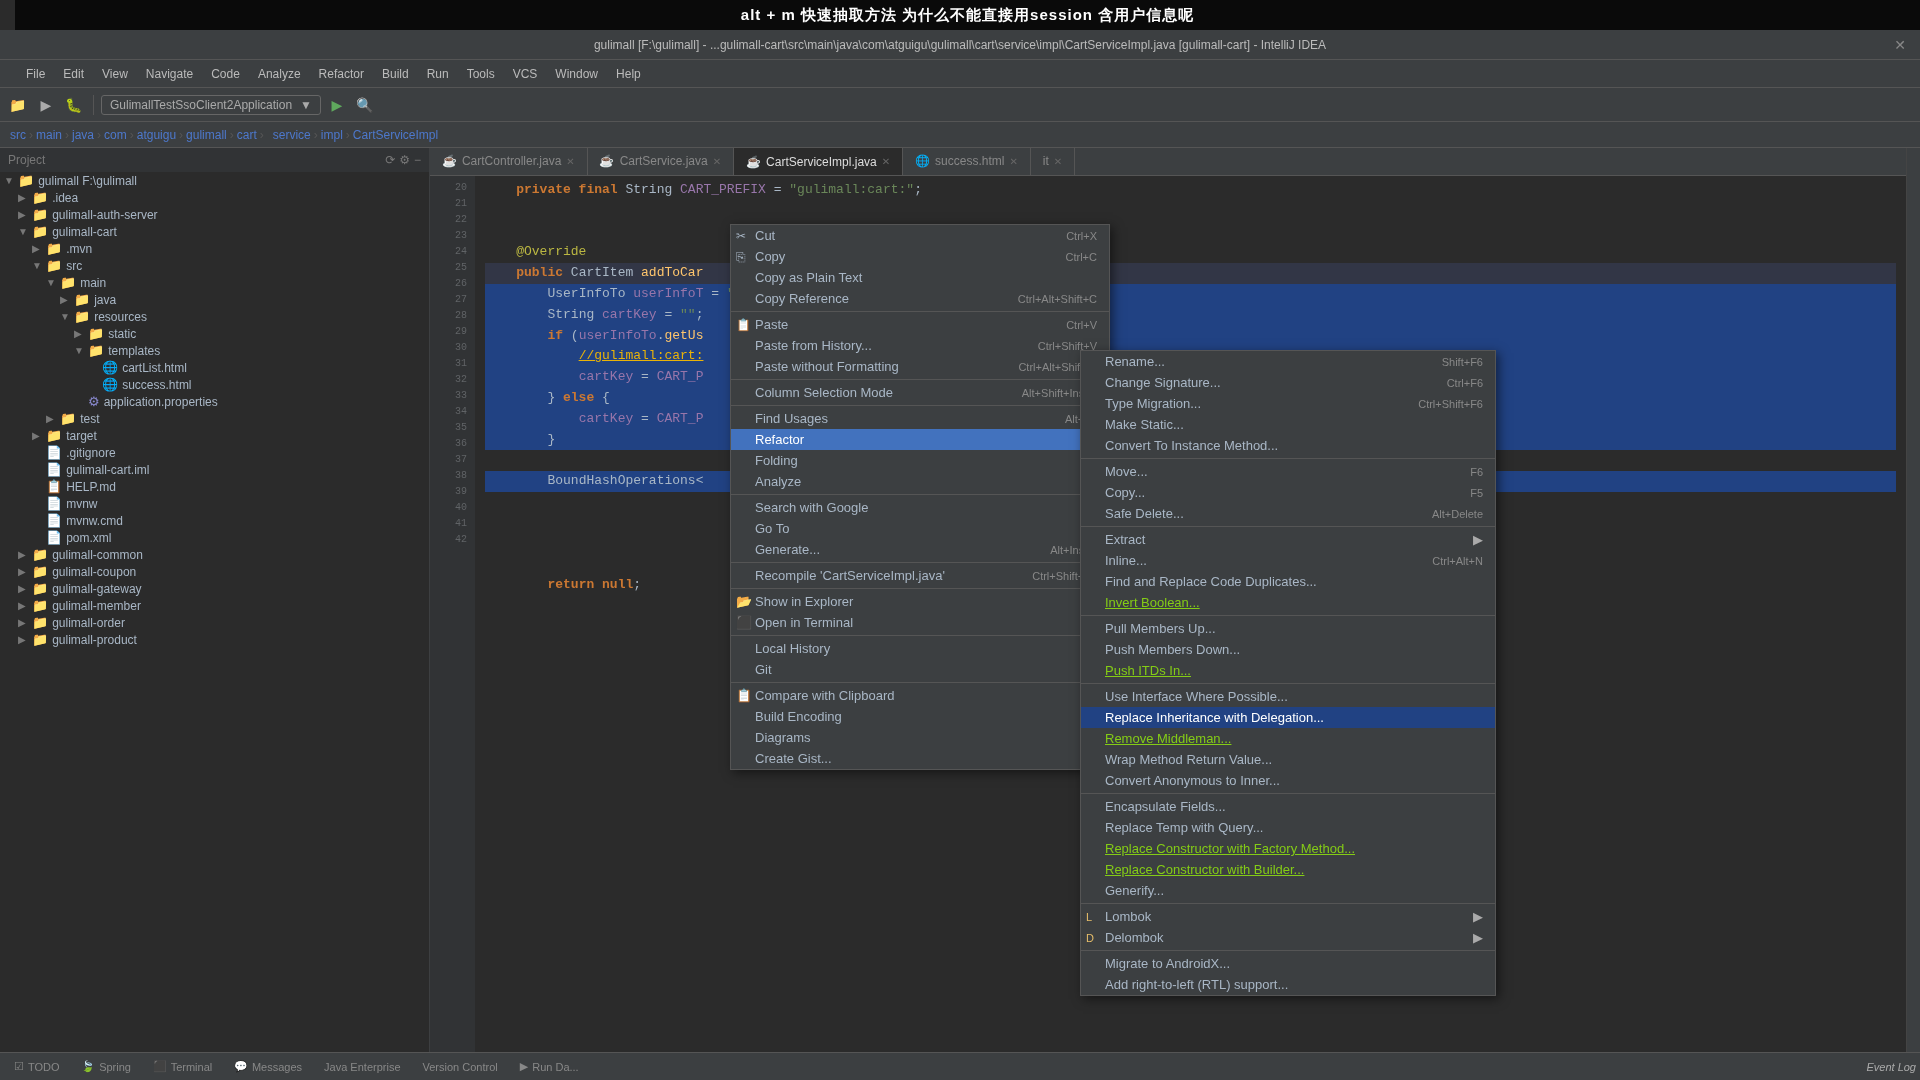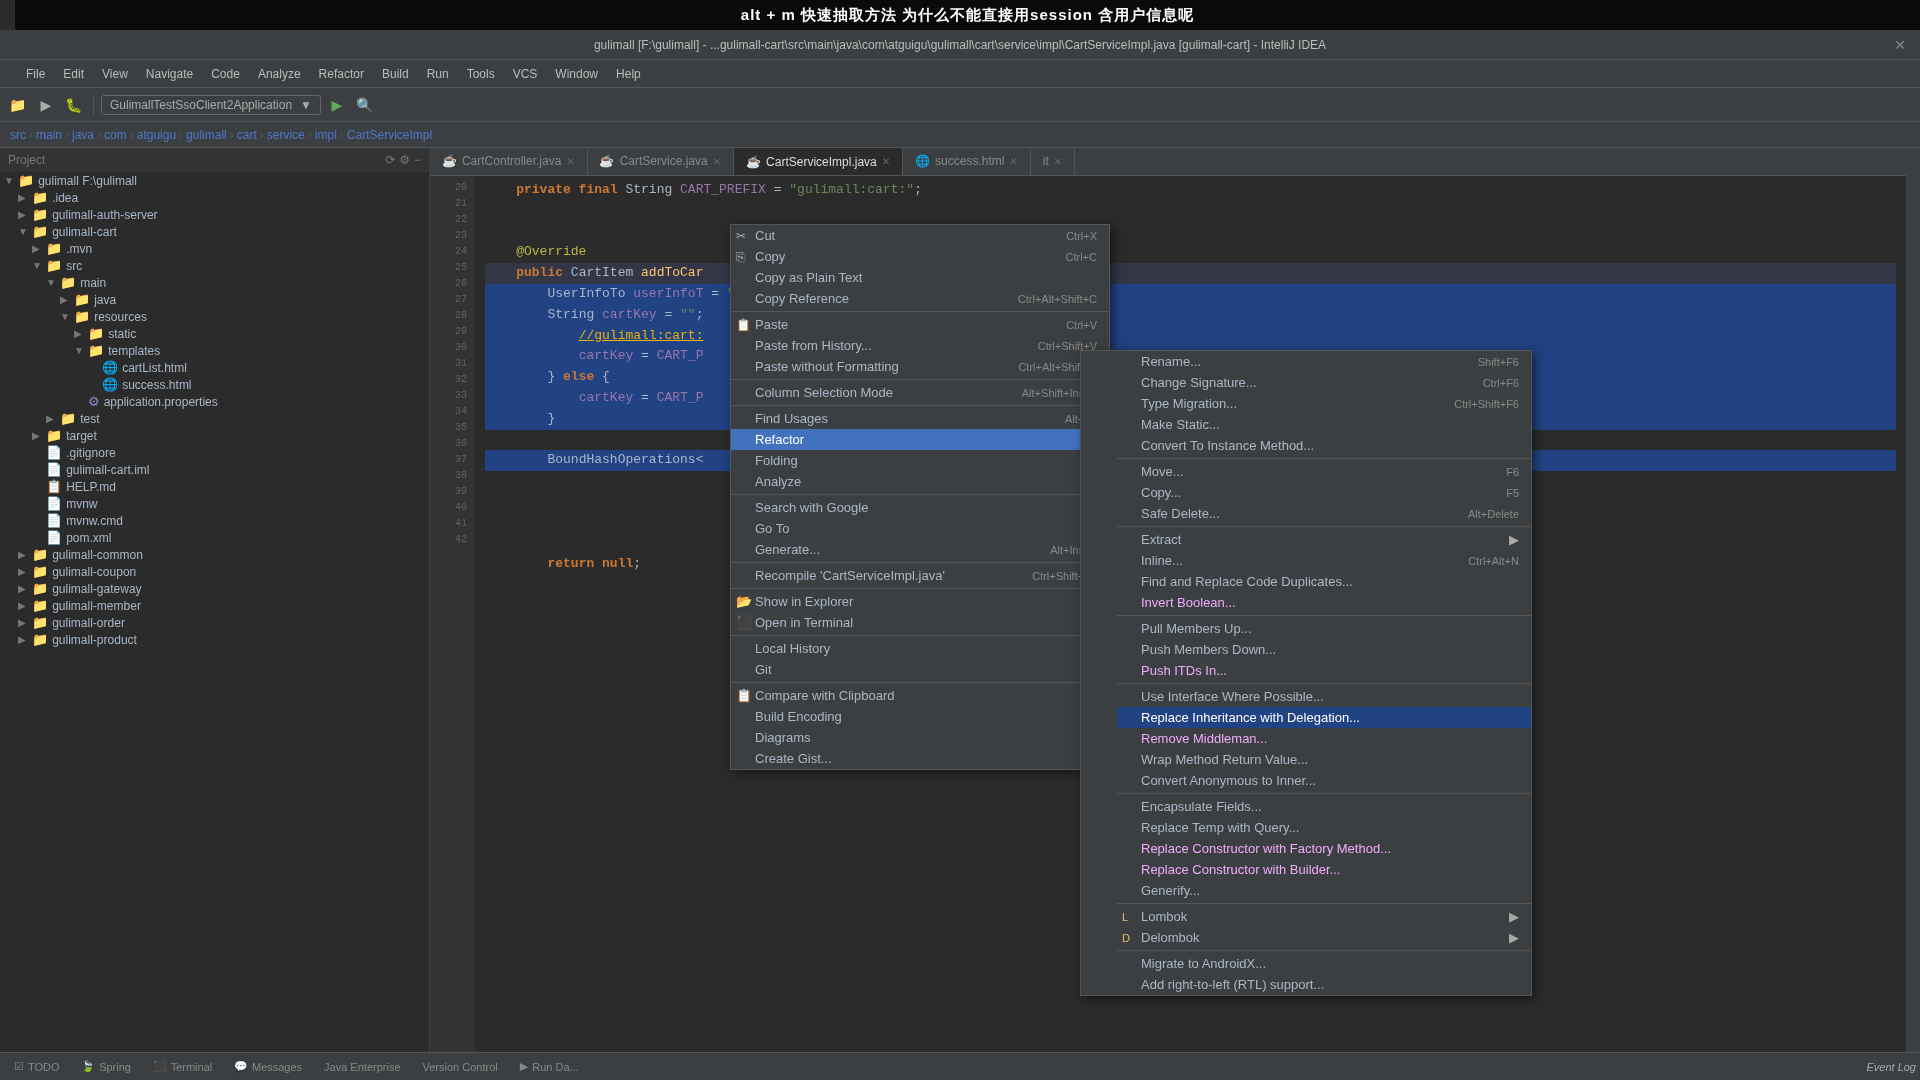--- a/index.html
+++ b/index.html
@@ -251,40 +251,39 @@
       background: #3c3f41;
       border: 1px solid #555;
       box-shadow: 3px 3px 10px rgba(0,0,0,0.5);
       z-index: 100;
       font-size: 13px;
     }
     #context-menu-refactor {
       position: absolute;
       left: 1080px;
       top: 350px;
-      width: 452px;
+      width: 416px;
       background: #3c3f41;
       border: 1px solid #555;
       box-shadow: 3px 3px 10px rgba(0,0,0,0.5);
       z-index: 101;
       font-size: 13px;
-      padding-left: 36px;
     }
     .cm-item {
       display: flex;
       align-items: center;
       justify-content: space-between;
       padding: 3px 12px 3px 24px;
       cursor: pointer;
       color: #a9b7c6;
       position: relative;
     }
     .cm-item.active { background: #4272be; color: #fff; }
     .cm-item.highlighted { background: #214283; color: #fff; }
-    .cm-item.disabled { color: #f0abfc; }
+    .cm-item.disabled { color: #84cc16; text-decoration: underline; }
     .cm-shortcut { color: #888; font-size: 11px; margin-left: 20px; }
     .cm-arrow { color: #aaa; }
     .cm-separator { height: 1px; background: #555; margin: 2px 0; }
     .cm-icon { position: absolute; left: 5px; font-size: 12px; }
 
     
     #bottom-tabs {
       height: 28px;
       background: #3c3f41;
       display: flex;
@@ -362,21 +361,21 @@
   <span style="color:#4d78cc; cursor:pointer;">java</span>
   <span class="bc-sep">›</span>
   <span style="color:#4d78cc; cursor:pointer;">com</span>
   <span class="bc-sep">›</span>
   <span style="color:#4d78cc; cursor:pointer;">atguigu</span>
   <span class="bc-sep">›</span>
   <span style="color:#4d78cc; cursor:pointer;">gulimall</span>
   <span class="bc-sep">›</span>
   <span style="color:#4d78cc; cursor:pointer;">cart</span>
   <span class="bc-sep">›</span>
-  <span style="color:#4d78cc; cursor:pointer;">service</span>
+  <span style="color:#4d78cc; cursor:pointer;margin-left:6px;">service</span>
   <span class="bc-sep">›</span>
   <span style="color:#4d78cc; cursor:pointer;">impl</span>
   <span class="bc-sep">›</span>
   <span style="color:#4d78cc; cursor:pointer;">CartServiceImpl</span>
 </div>
 
 <div id="main">
 
   <div id="sidebar">
     <div id="sidebar-header">
@@ -616,20 +615,21 @@
           <div>42</div>
       </div>
       <div id="code-content">
         <span class="code-line"><span class="kw">    private final</span> <span class="type">String</span> <span class="var">CART_PREFIX</span> = <span class="str">"gulimall:cart:"</span>;</span>
         <span class="code-line"> </span>
         <span class="code-line"> </span>
         <span class="code-line"><span class="anno">    @Override</span></span>
         <span class="code-line" style="background:rgba(80,100,180,0.2)"><span class="kw">    public</span> <span class="type">CartItem</span> <span class="fn">addToCar</span></span>
         <span class="code-line selected-line">        <span class="type">UserInfoTo</span> <span class="var">userInfoT</span> = <span class="str">""</span>;</span>
         <span class="code-line selected-line">        <span class="type">String</span> <span class="var">cartKey</span> = <span class="str">""</span>;</span>
+        <span class="code-line selected-line">        <span class="kw">if</span> (<span class="var">userInfoTo</span>.<span class="fn">getUs</span></span>
         <span class="code-line selected-line">            <span style="color:#eab308;text-decoration:underline;">//gulimall:cart:</span></span>
         <span class="code-line selected-line">            <span class="var">cartKey</span> = <span class="var">CART_P</span></span>
         <span class="code-line selected-line">        } <span class="kw">else</span> {</span>
         <span class="code-line selected-line">            <span class="var">cartKey</span> = <span class="var">CART_P</span></span>
         <span class="code-line selected-line">        }</span>
         <span class="code-line"> </span>
         <span class="code-line selected-line">        <span class="type">BoundHashOperations</span>&lt;</span>
         <span class="code-line"> </span>
         <span class="code-line"> </span>
         <span class="code-line"> </span>

